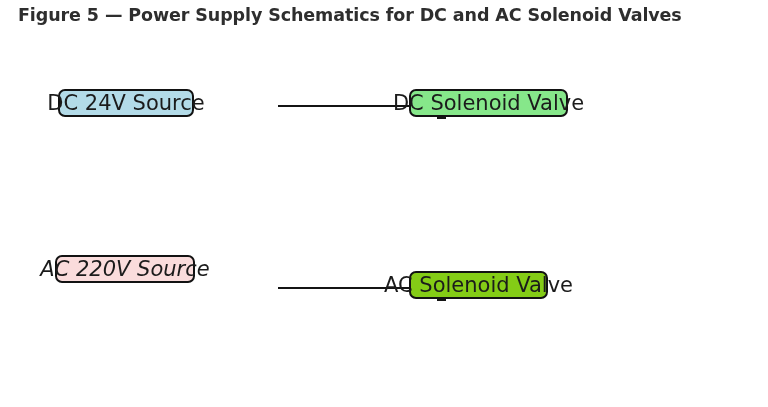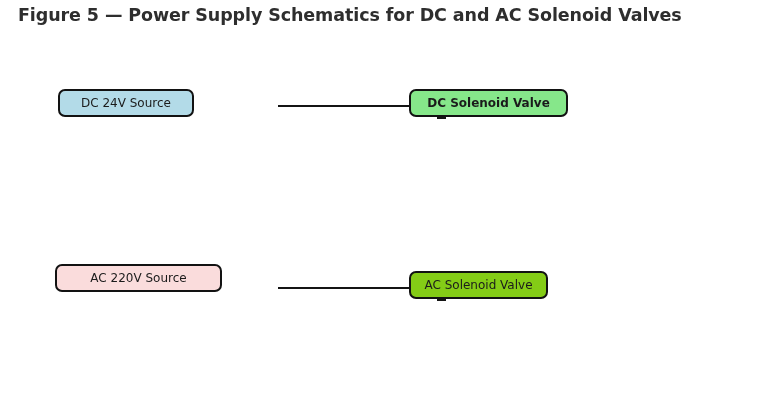--- a/index.html
+++ b/index.html
@@ -37,49 +37,49 @@
   }
 
   .node {
     position: absolute;
     box-sizing: border-box;
     border: 2px solid #121212;
     border-radius: 7px;
     display: flex;
     align-items: center;
     justify-content: center;
-    font-size: 12px;
+    font-size: 21px;
     color: #1b1b1b;
     white-space: nowrap;
     line-height: 1;
   }
 
   .node-dc-source {
     left: 58px;
     top: 89px;
     width: 136px;
     height: 28px;
     background: #b3dbe8;
   }
 
   .node-dc-valve {
     left: 409px;
     top: 89px;
     width: 159px;
     height: 28px;
     background: #86e78a;
-    font-weight: bold;
   }
 
   .node-ac-source {
     left: 55px;
-    top: 264px;
-    width: 167px;
+    top: 255px;
+    width: 140px;
     height: 28px;
     background: #fadcdc;
+    font-style: italic;
   }
 
   .node-ac-valve {
     left: 409px;
     top: 271px;
     width: 139px;
     height: 28px;
     background: #84cc16;
   }
 

